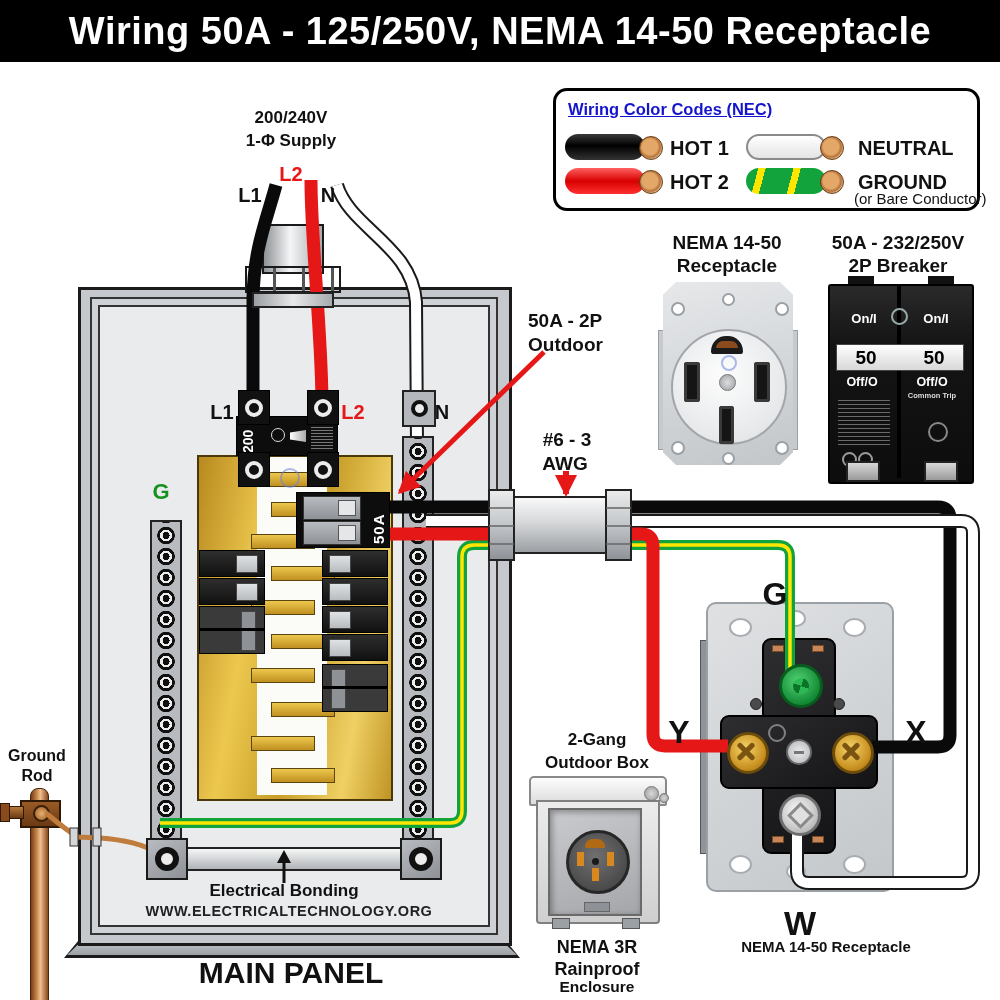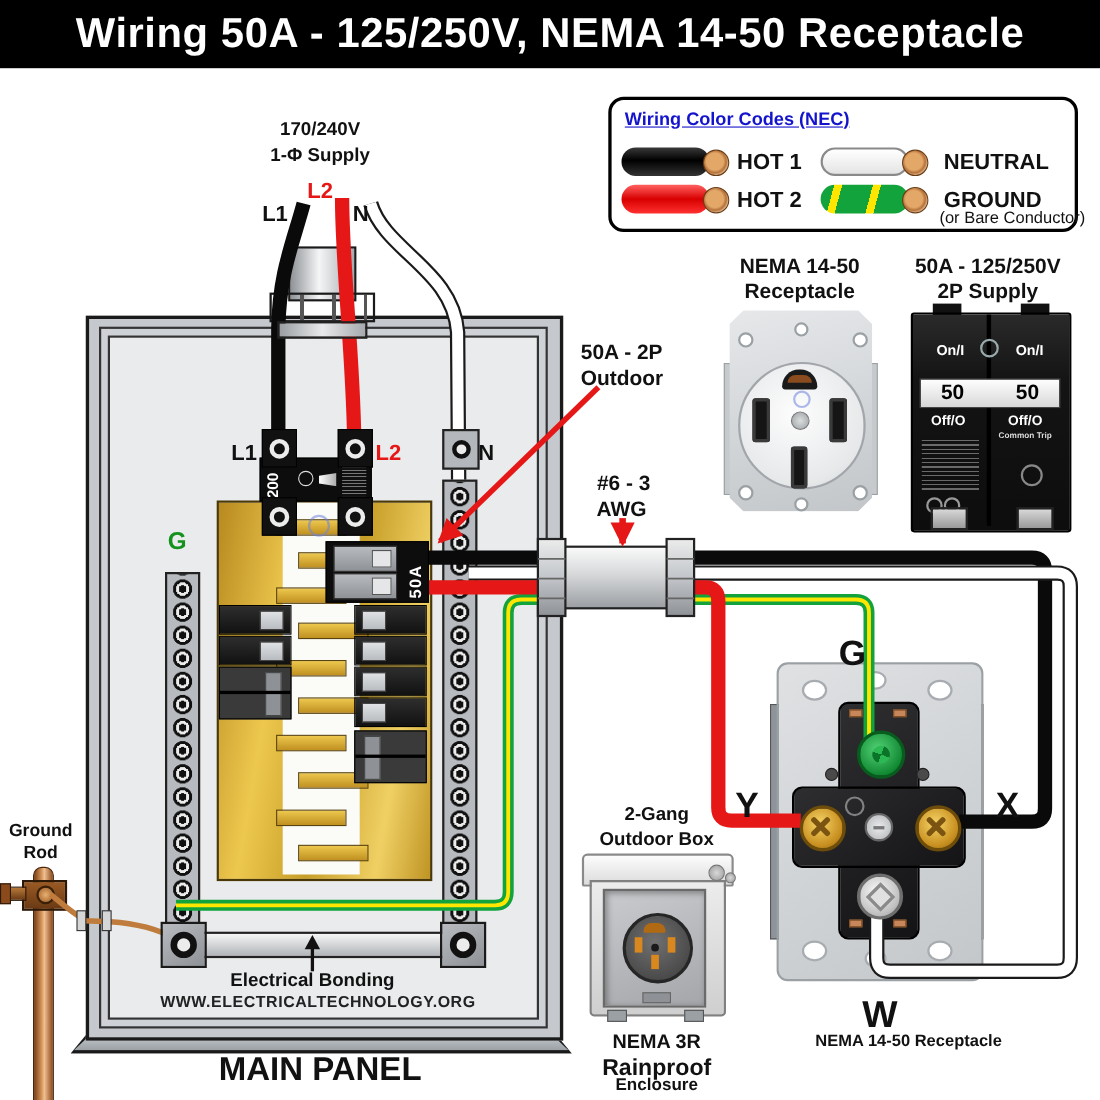--- a/index.html
+++ b/index.html
@@ -281,21 +281,21 @@
     <span class="crossbar" style="transform:rotate(45deg);"></span>
     <span class="crossbar" style="transform:rotate(-45deg);"></span>
   </div>
   <div class="term" style="left:779px;top:794px;width:36px;height:36px;background:radial-gradient(circle at 42% 38%,#fafafa,#c2c2c2 65%,#9a9a9a);border:3px solid #6e6e6e;">
     <span style="width:13px;height:13px;border:3px solid #8a8a8a;background:#e0e0e0;transform:rotate(45deg);"></span>
   </div>
   <div class="term" style="left:786px;top:739px;width:22px;height:22px;background:radial-gradient(#ececec,#b0b4b8);border:2px solid #666;">
     <span style="width:10px;height:3px;background:#777;"></span>
   </div>
 
-  <span class="lbl" style="left:291px;top:109px;font-size:17px;">170/240V</span>
+  <span class="lbl" style="left:291px;top:109px;font-size:17px;">200/240V</span>
   <span class="lbl" style="left:291px;top:132px;font-size:17px;">1-Φ Supply</span>
   <span class="lbl" style="left:250px;top:185px;font-size:20px;">L1</span>
   <span class="lbl" style="left:291px;top:164px;font-size:20px;color:var(--accentRed);">L2</span>
   <span class="lbl" style="left:328px;top:185px;font-size:20px;">N</span>
 
   <span class="lbl" style="left:222px;top:402px;font-size:20px;">L1</span>
   <span class="lbl" style="left:353px;top:402px;font-size:20px;color:var(--accentRed);">L2</span>
   <span class="lbl" style="left:442px;top:402px;font-size:20px;">N</span>
   <span class="lbl" style="left:161px;top:481px;font-size:22px;color:var(--gLabelGreen);">G</span>
   <span class="lbl" style="left:284px;top:882px;font-size:17px;">Electrical Bonding</span>
@@ -305,27 +305,27 @@
   <span class="lbl" style="left:37px;top:748px;font-size:16px;font-weight:600;">Ground</span>
   <span class="lbl" style="left:37px;top:768px;font-size:16px;font-weight:600;">Rod</span>
 
   <span class="lbll" style="left:528px;top:311px;font-size:19px;">50A - 2P</span>
   <span class="lbll" style="left:528px;top:335px;font-size:19px;">Outdoor</span>
   <span class="lbl" style="left:567px;top:430px;font-size:19px;">#6 - 3</span>
   <span class="lbl" style="left:565px;top:454px;font-size:19px;">AWG</span>
 
   <span class="lbl" style="left:727px;top:233px;font-size:19px;">NEMA 14-50</span>
   <span class="lbl" style="left:727px;top:256px;font-size:19px;">Receptacle</span>
-  <span class="lbl" style="left:898px;top:233px;font-size:19px;">50A - 125/250V</span>
-  <span class="lbl" style="left:898px;top:256px;font-size:19px;">2P Supply</span>
+  <span class="lbl" style="left:898px;top:233px;font-size:19px;">50A - 232/250V</span>
+  <span class="lbl" style="left:898px;top:256px;font-size:19px;">2P Breaker</span>
 
   <span class="lbl" style="left:597px;top:731px;font-size:17px;">2-Gang</span>
   <span class="lbl" style="left:597px;top:754px;font-size:17px;">Outdoor Box</span>
   <span class="lbl" style="left:597px;top:938px;font-size:18px;">NEMA 3R</span>
-  <span class="lbl" style="left:597px;top:960px;font-size:21px;">Rainproof</span>
+  <span class="lbl" style="left:597px;top:960px;font-size:18px;">Rainproof</span>
   <span class="lbl" style="left:597px;top:979px;font-size:15.5px;">Enclosure</span>
 
   <span class="lbl" style="left:775px;top:578px;font-size:32px;font-weight:800;">G</span>
   <span class="lbl" style="left:679px;top:716px;font-size:32px;font-weight:800;">Y</span>
   <span class="lbl" style="left:916px;top:716px;font-size:32px;font-weight:800;">X</span>
   <span class="lbl" style="left:800px;top:906px;font-size:34px;font-weight:800;">W</span>
   <span class="lbl" style="left:826px;top:939px;font-size:15px;">NEMA 14-50 Receptacle</span>
 
   <div id="legend">
     <span class="legend-title">Wiring Color Codes (NEC)</span>

